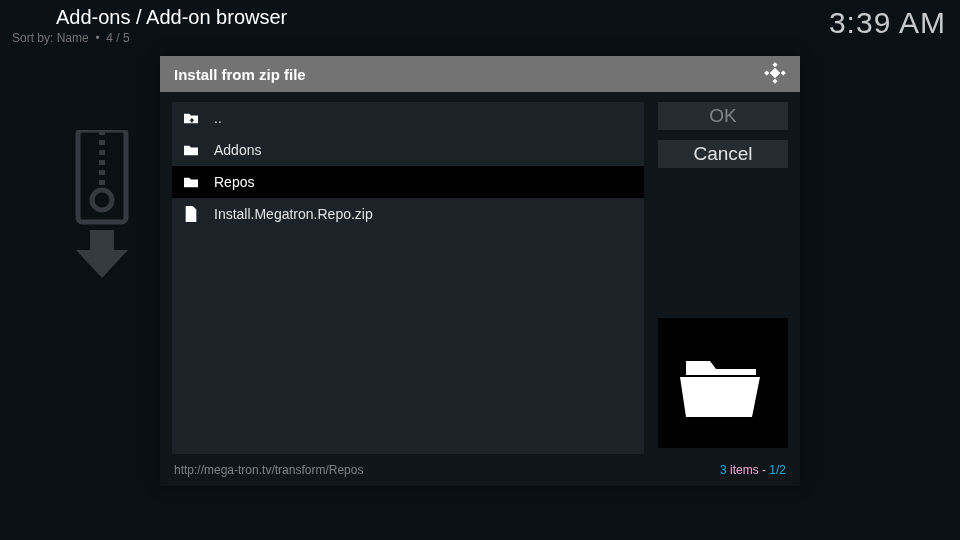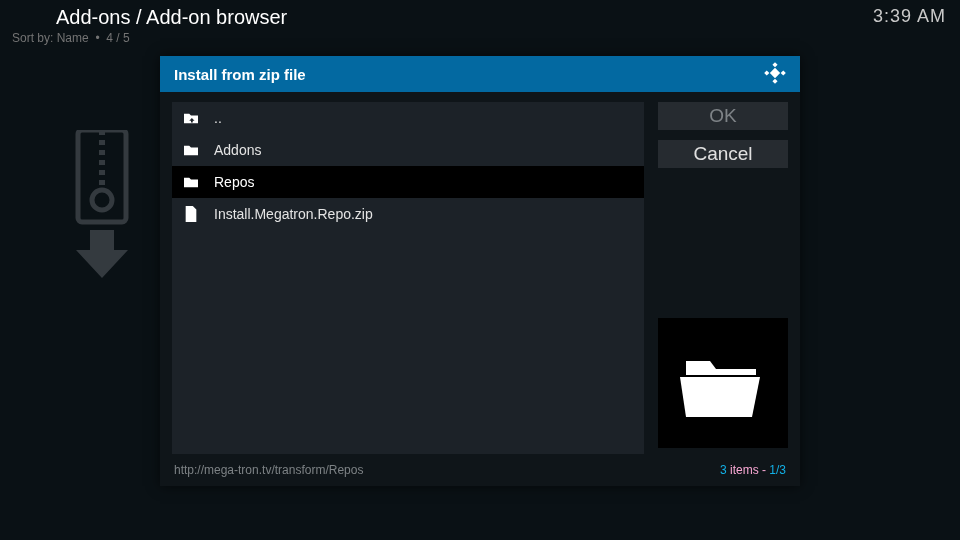--- a/index.html
+++ b/index.html
@@ -14,21 +14,21 @@
     position: absolute;
     top: 6px;
     left: 12px;
   }
   .breadcrumb { font-size: 20px; color: #fff; font-weight: 300; margin-left: 44px; }
   .sortline { font-size: 12px; color: #737373; margin-top: 2px; }
   .clock {
     position: absolute;
     top: 6px;
     right: 14px;
-    font-size: 18px;
+    font-size: 30px;
     font-weight: 300;
     color: #c9c9c9;
     letter-spacing: 1px;
   }
   .zip-bg {
     position: absolute;
     left: 70px;
     top: 130px;
     width: 90px;
     height: 120px;
@@ -38,21 +38,21 @@
     left: 160px;
     top: 56px;
     width: 640px;
     height: 430px;
     background: #0f1519;
     box-shadow: 0 0 12px rgba(0,0,0,0.6);
     display: flex;
     flex-direction: column;
   }
   .dlg-title {
-    background: #0369a1;
+    background: #737373;
     height: 36px;
     display: flex;
     align-items: center;
     padding: 0 14px;
     color: #fff;
     font-size: 15px;
     font-weight: 600;
   }
   .dlg-title .logo { margin-left: auto; }
   .dlg-body {
@@ -206,16 +206,16 @@
           <path fill="#fff" d="M6 14 h24 l6 8 h40 v6 H6z"></path>
           <path fill="#fff" d="M0 30 h80 l-8 40 H6z"></path>
         </svg>
       </div>
     </div>
   </div>
 
   <div class="dlg-footer">
     <span>http://mega-tron.tv/transform/Repos</span>
     <span class="right">
-      <span class="count-num">3</span><span class="count-txt"> items - </span><span class="count-num">1/3</span>
+      <span class="count-num">3</span><span class="count-txt"> items - </span><span class="count-num">1/2</span>
     </span>
   </div>
 </div>
 
 </body></html>

